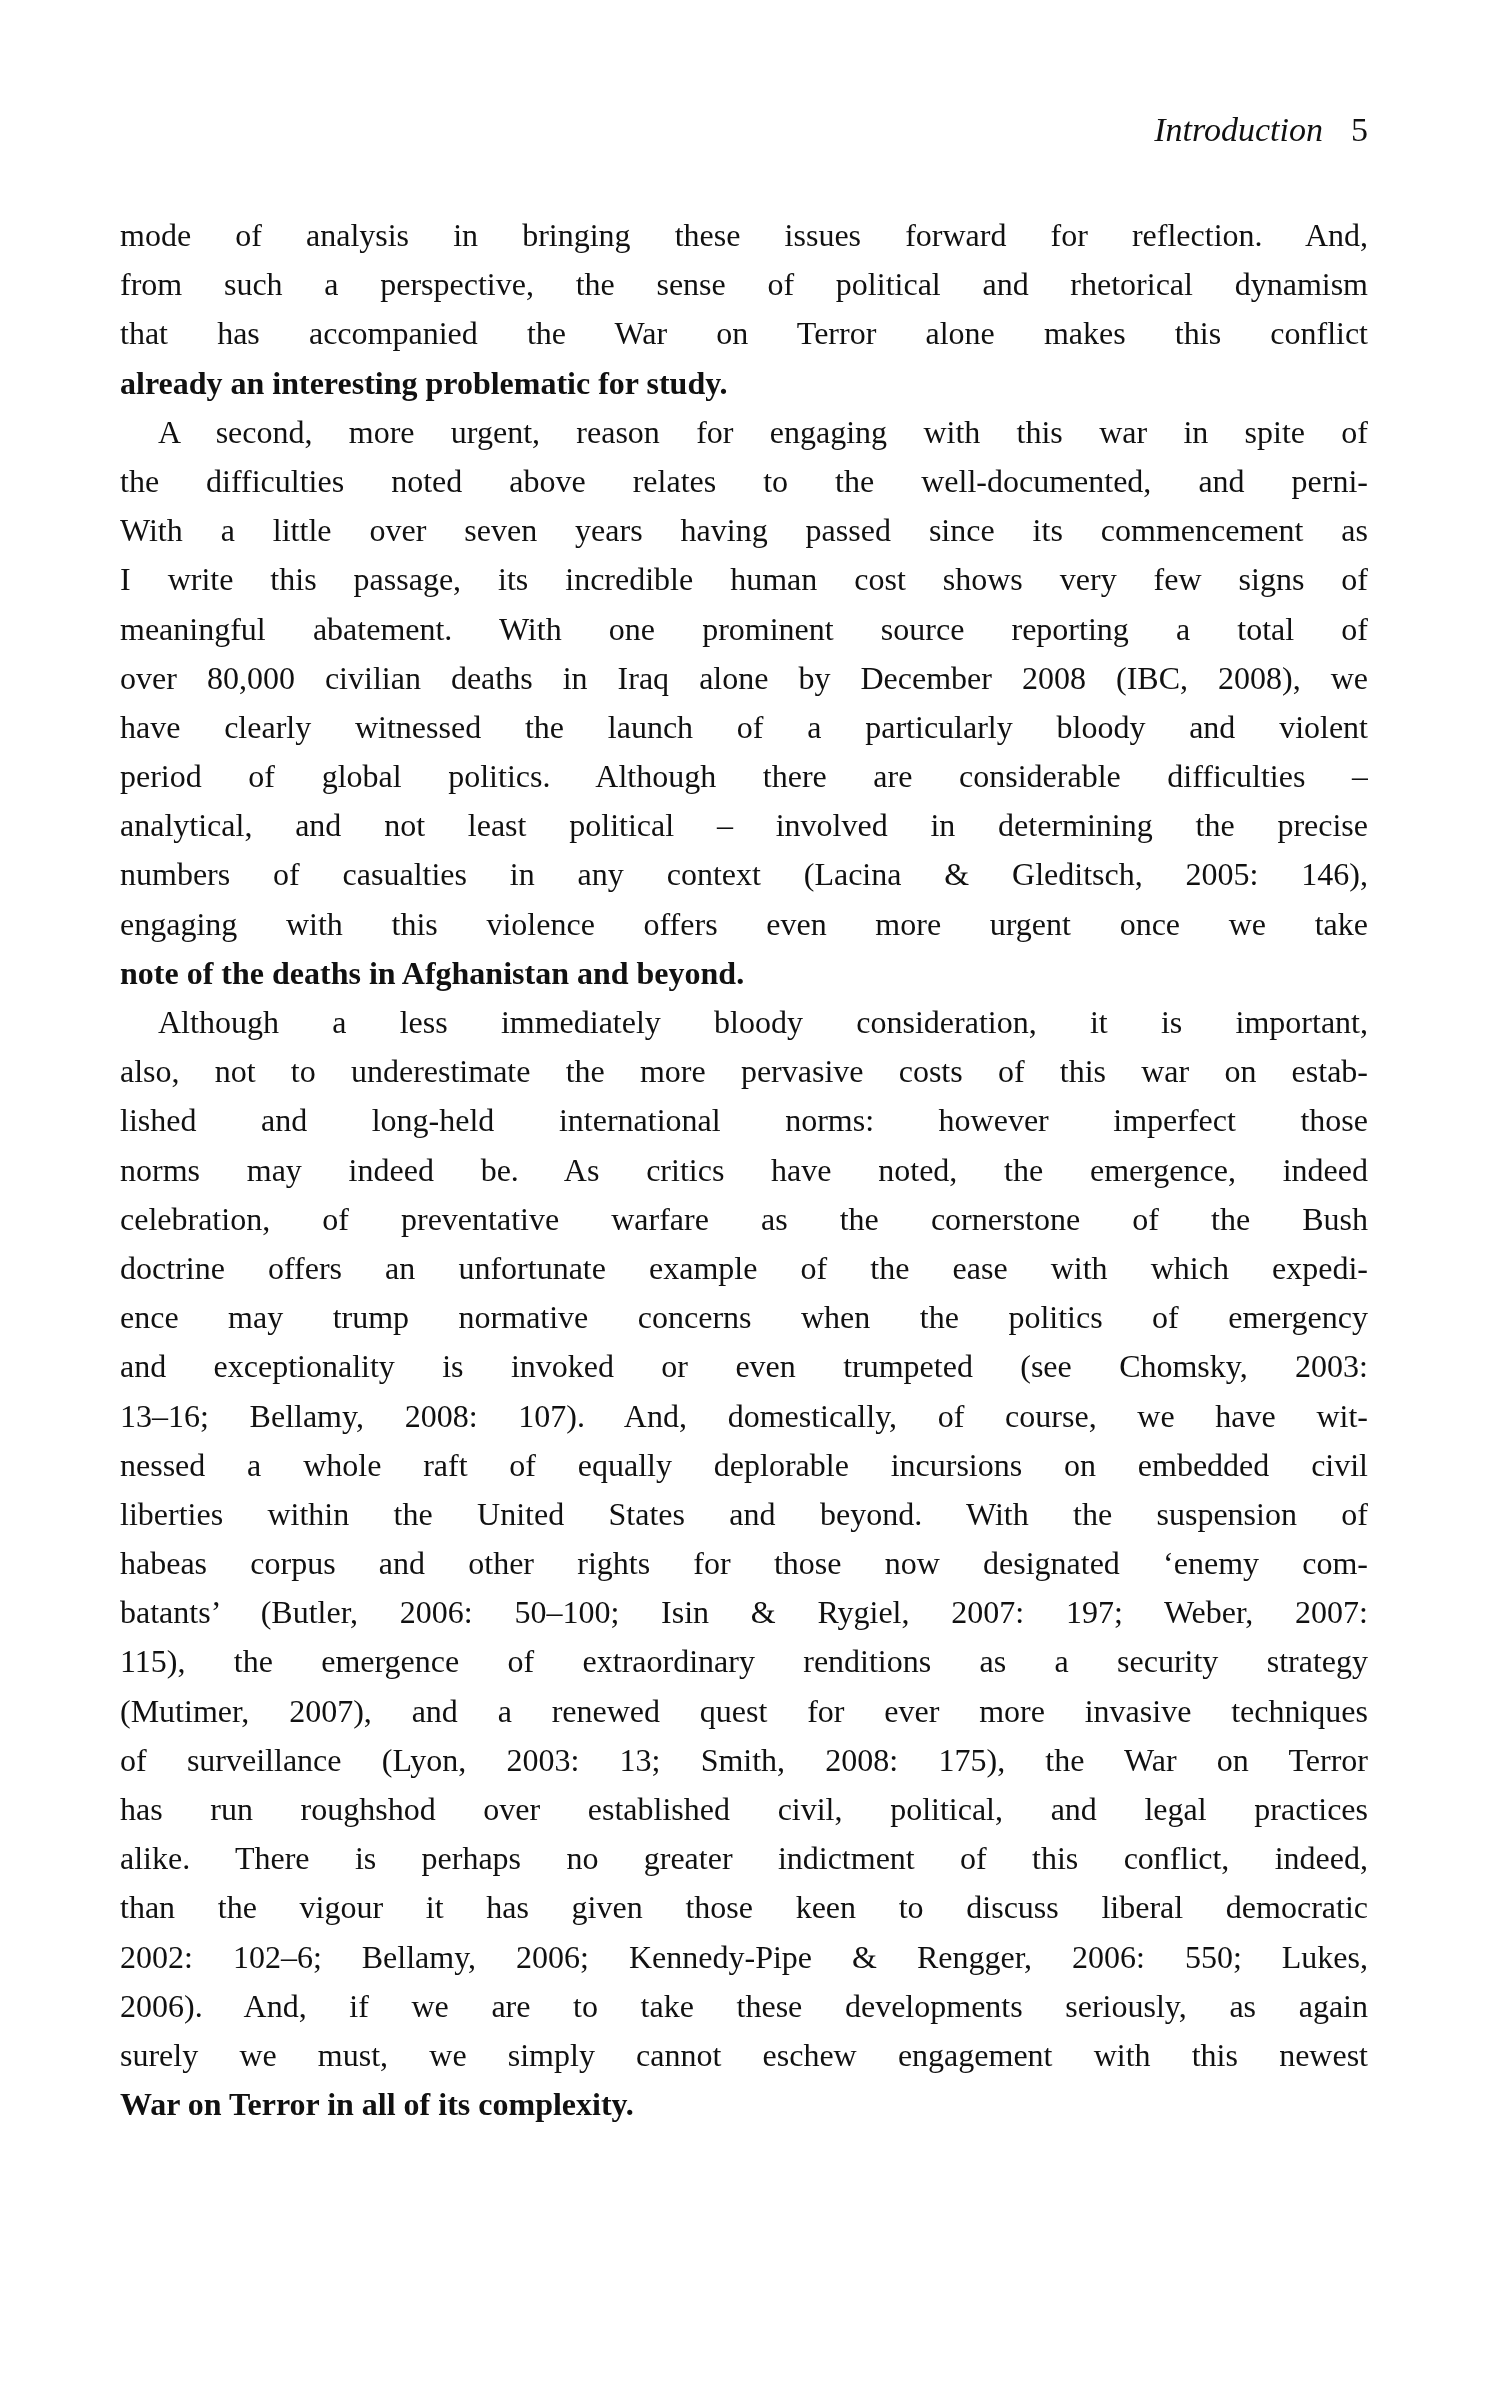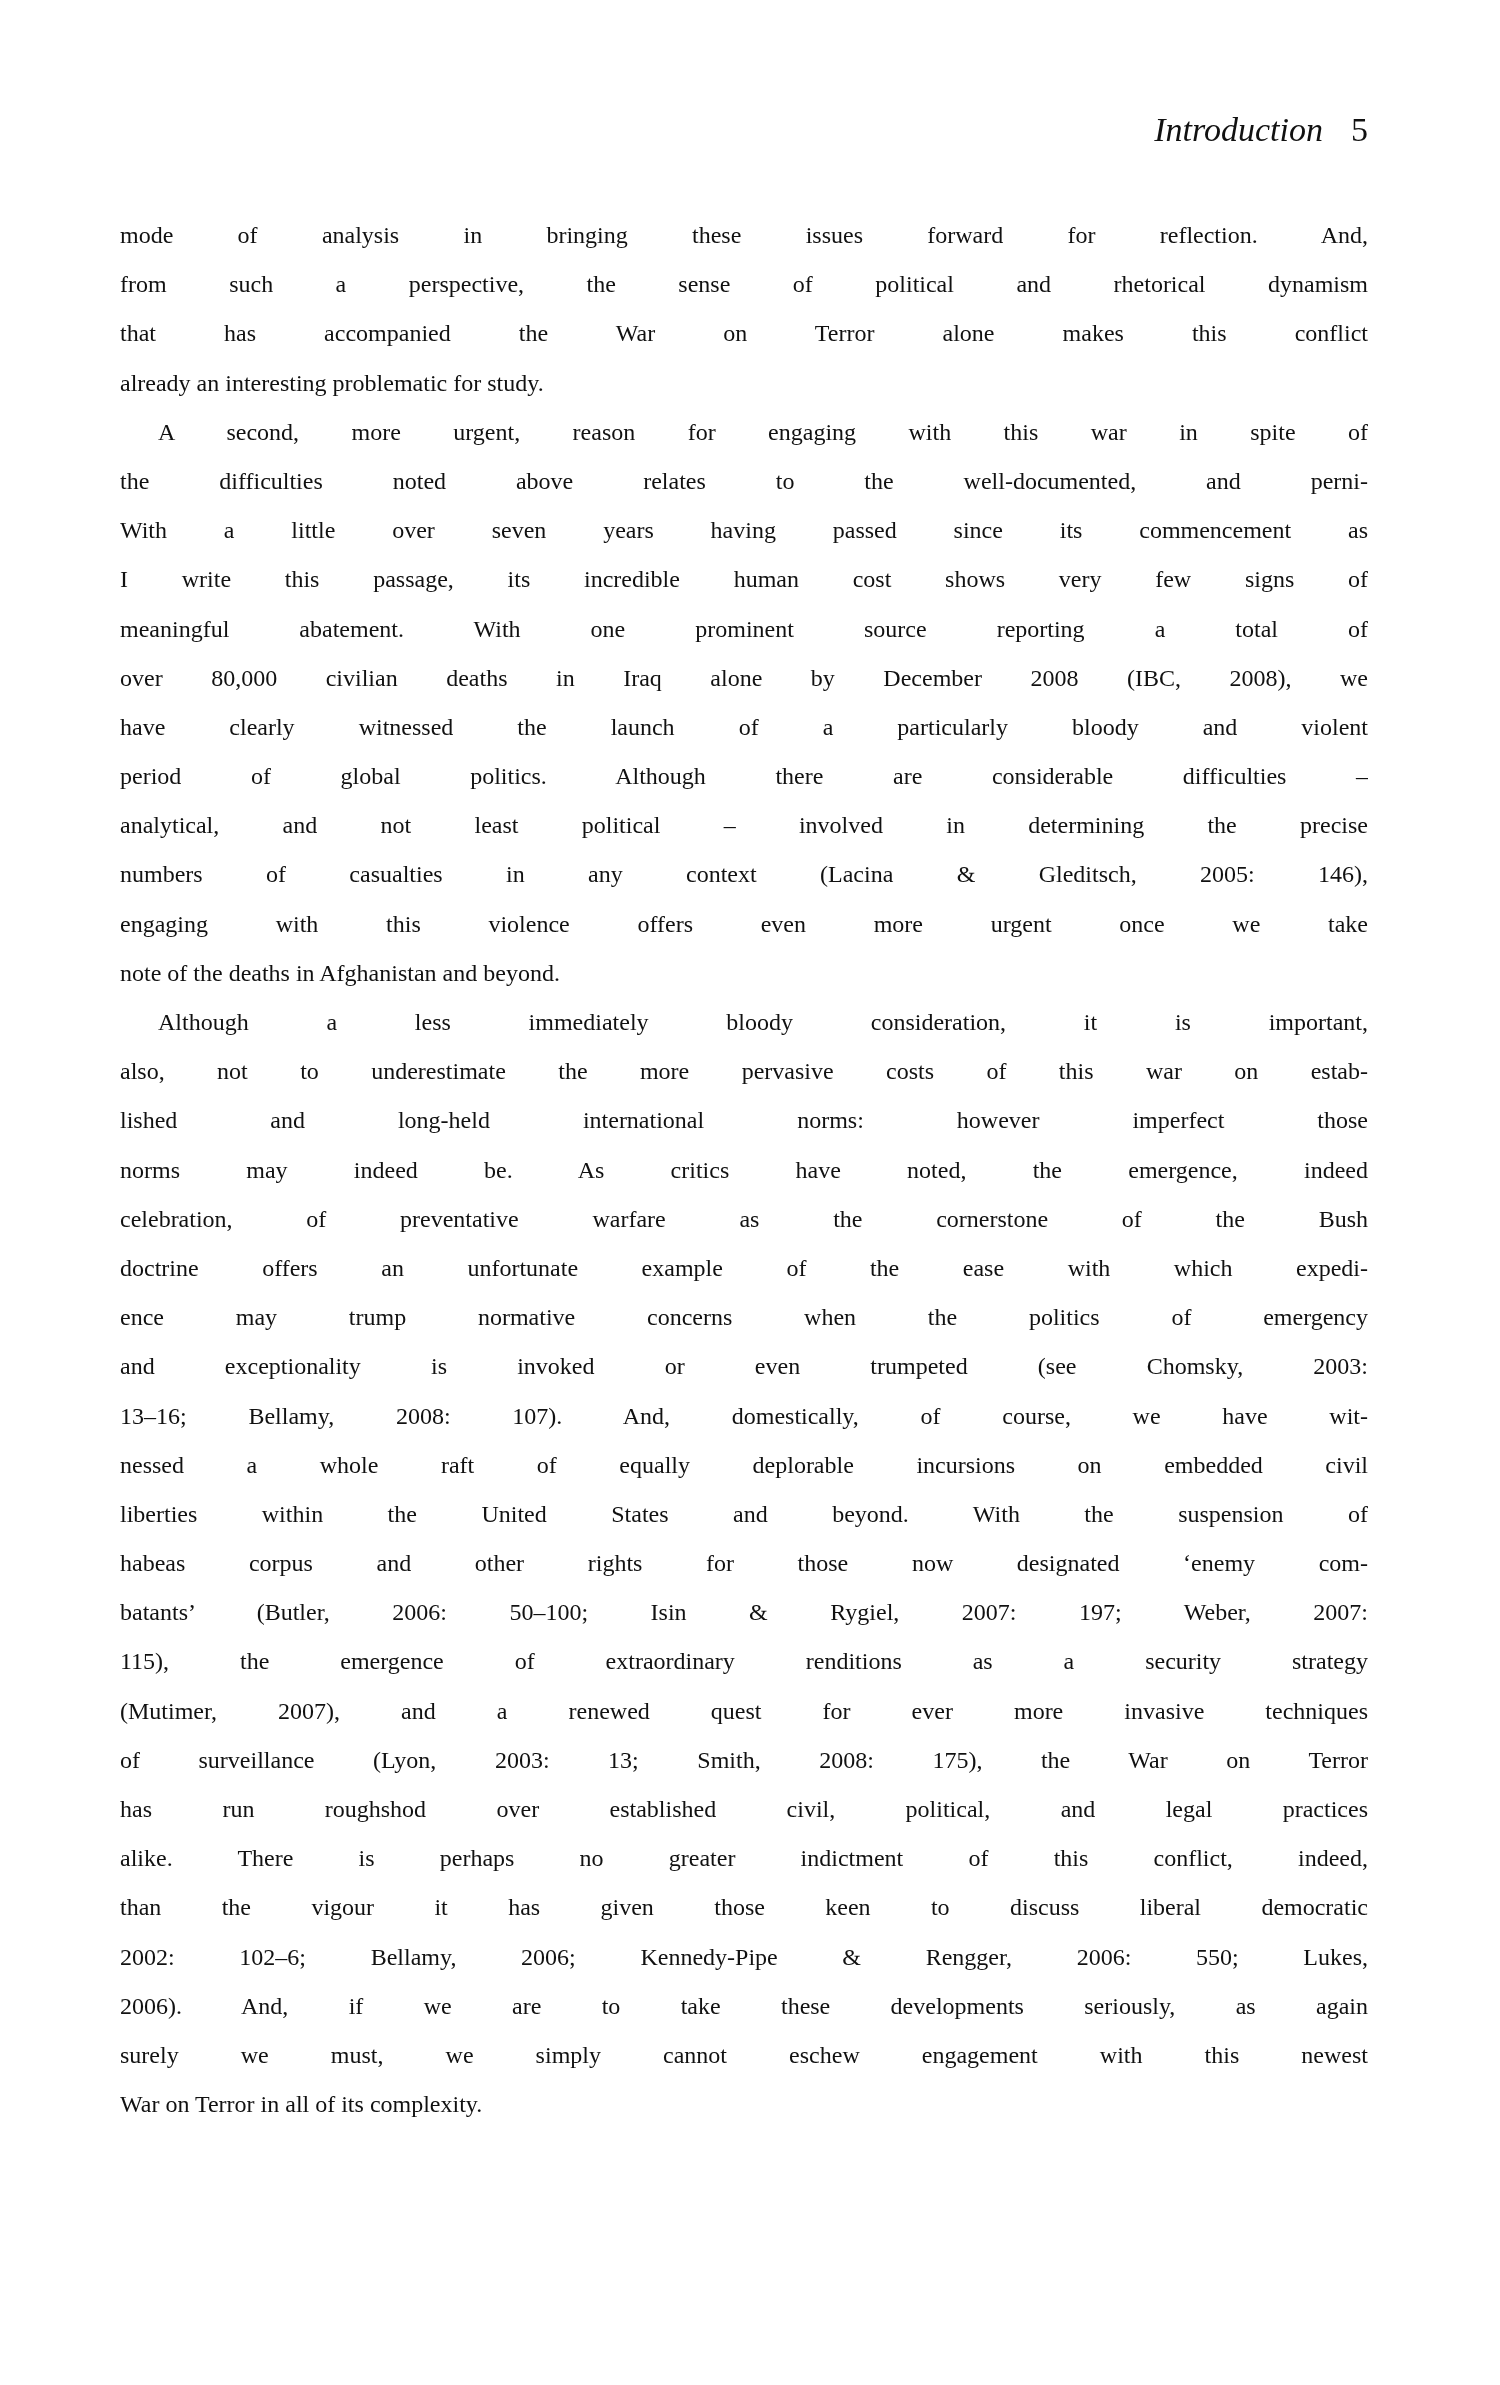--- a/index.html
+++ b/index.html
@@ -28,34 +28,35 @@
     font-style: italic;
   }
   .running-head .folio {
     margin-left: 28px;
   }
   .body-text {
     position: absolute;
     left: 120px;
     top: 211px;
     width: 1248px;
-    font-size: 24px;
+    font-size: 32px;
     line-height: 49.2px;
   }
   .line {
     display: block;
     height: 49.2px;
     text-align: justify;
     text-align-last: justify;
     white-space: normal;
     overflow: hidden;
   }
   .line.last {
     text-align: left;
     text-align-last: left;
+    font-weight: bold;
   }
   .line.indent {
     padding-left: 38px;
   }
 </style>
 </head>
 <body>
 
 <header class="running-head">
   <span class="title">Introduction</span><span class="folio">5</span>

